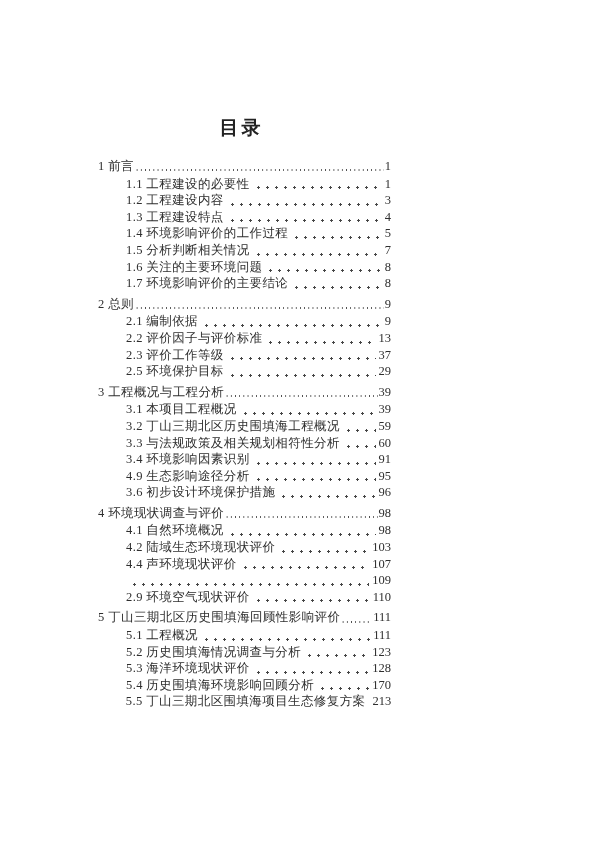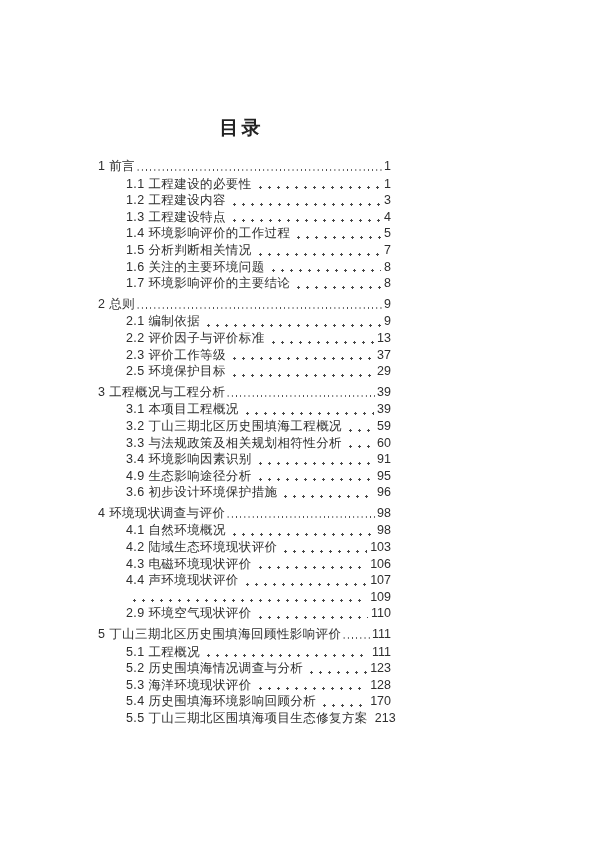--- a/index.html
+++ b/index.html
@@ -6,21 +6,21 @@
     margin: 0;
     padding: 0;
     background: #ffffff;
   }
   .page {
     position: relative;
     width: 483px;
     height: 848px;
     background: #ffffff;
     overflow: hidden;
-    font-family: Liberation Sans, sans-serif;
+    font-family: Liberation Serif, serif;
     color: #2e2e2e;
     box-sizing: border-box;
   }
   .toc-title {
     margin: 0;
     padding-top: 116px;
     text-align: center;
     font-size: 19px;
     line-height: 24px;
     font-weight: bold;
@@ -40,20 +40,21 @@
     line-height: 16.6px;
     height: 16.6px;
     white-space: nowrap;
   }
   .toc-row.chapter {
     margin-top: 4px;
     margin-bottom: 1px;
   }
   .toc-row.sub {
     margin-left: 28px;
+    justify-content: center;
   }
   .toc-label {
     flex: 0 0 auto;
     letter-spacing: 0.4px;
   }
   .leader {
     flex: 1 1 auto;
     height: 13px;
     margin: 0 3px 0 4px;
     background-repeat: repeat-x;
@@ -190,25 +191,20 @@
         <span class="toc-label">4.1 自然环境概况</span>
         <span class="leader"></span>
         <span class="toc-page">98</span>
       </div>
       <div class="toc-row sub">
         <span class="toc-label">4.2 陆域生态环境现状评价</span>
         <span class="leader"></span>
         <span class="toc-page">103</span>
       </div>
       <div class="toc-row sub">
-        <span class="toc-label">4.3 电磁环境现状评价</span>
-        <span class="leader"></span>
-        <span class="toc-page">106</span>
-      </div>
-      <div class="toc-row sub">
         <span class="toc-label">4.4 声环境现状评价</span>
         <span class="leader"></span>
         <span class="toc-page">107</span>
       </div>
       <div class="toc-row sub">
         <span class="leader"></span>
         <span class="toc-page">109</span>
       </div>
       <div class="toc-row sub">
         <span class="toc-label">2.9 环境空气现状评价</span>

